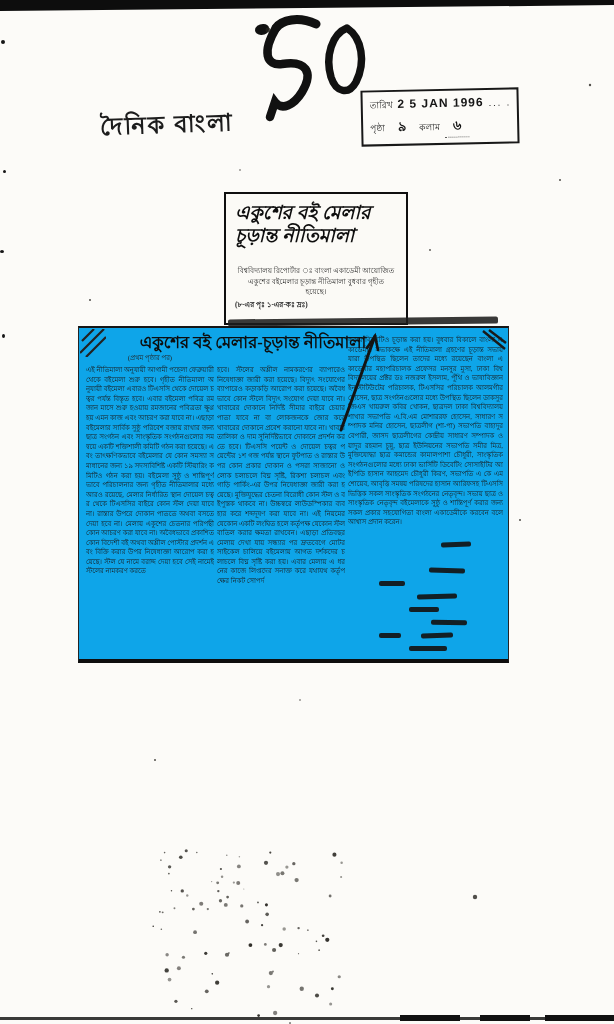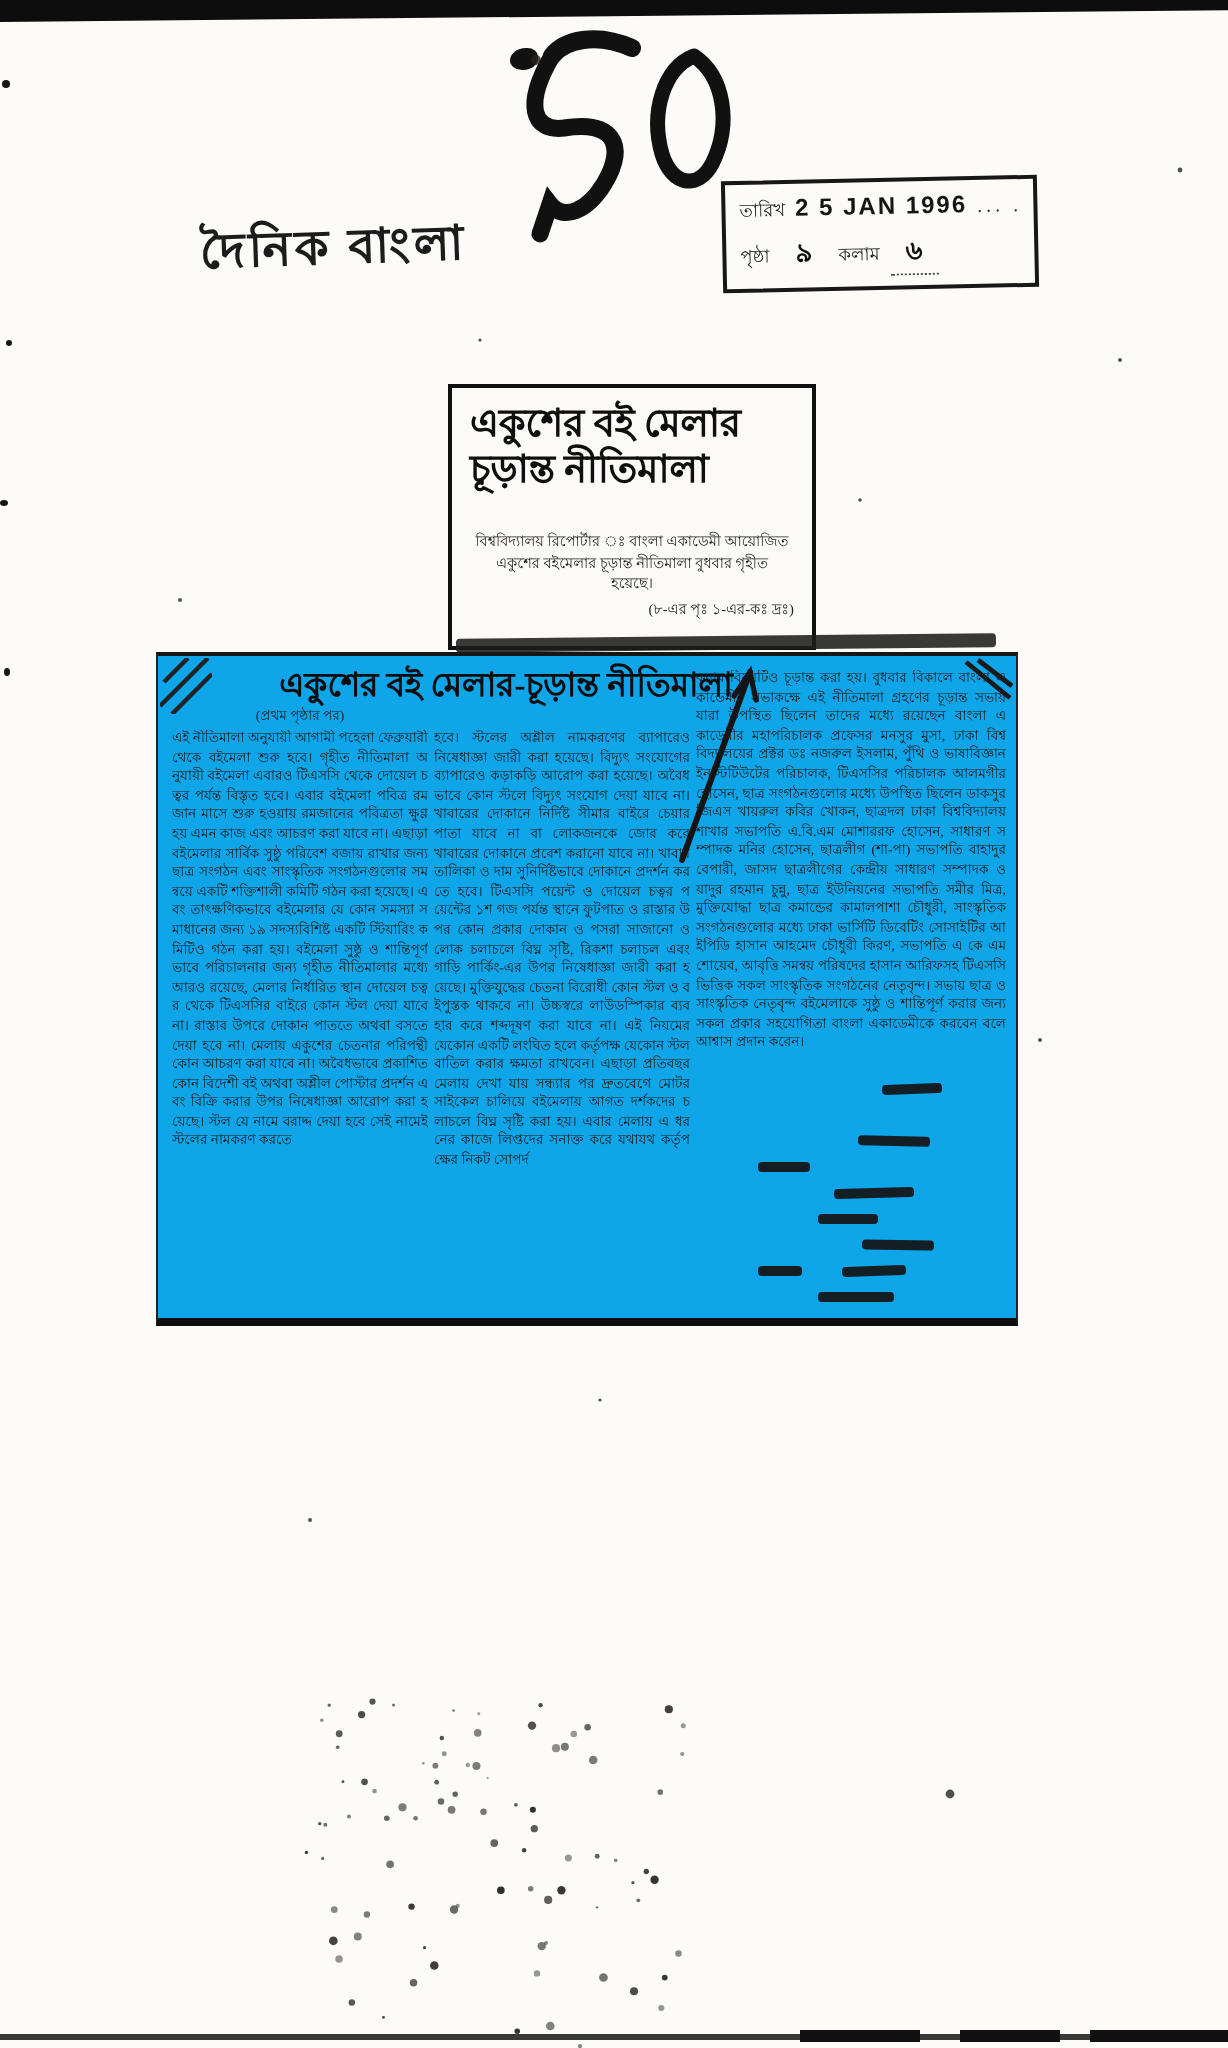--- a/index.html
+++ b/index.html
@@ -42,23 +42,23 @@
   .stamp-date{font-family:"Liberation Sans", sans-serif;font-weight:bold;font-size:12px;letter-spacing:1px;color:#151515;}
   .stamp-dots{font-size:10px;letter-spacing:2px;color:#333;}
   .stamp-hand{font-size:13px;font-weight:bold;color:#101010;border-bottom:1px dotted #444;padding:0 8px;}
 
   
   .headline-clip{
     position:absolute;left:224px;top:192px;width:184px;height:133px;
     border:2.5px solid #0f0f0f;background:#fbfaf6;
     padding:7px 9px;box-sizing:border-box;overflow:hidden;
   }
-  .clip-headline{margin:0;font-size:19px;line-height:1.22;font-weight:bold;color:#0e0e0e;}
+  .clip-headline{margin:0;font-size:19px;line-height:1.22;font-weight:bold;color:#0e0e0e;font-style:italic;}
   .clip-byline{margin:19px 2px 0;font-size:7.3px;line-height:1.4;text-align:center;color:#1f1f1f;}
-  .clip-note{margin:2px 0 0;font-size:7.3px;text-align:right;color:#1f1f1f;}
+  .clip-note{margin:2px 0 0;font-size:7.3px;text-align:left;color:#1f1f1f;font-weight:bold;}
 
   
   .smear{position:absolute;left:228px;top:318px;width:270px;height:7px;background:#1e1e1c;transform:rotate(-0.6deg);opacity:.88;border-radius:2px;}
 
   
   .article{
     position:absolute;left:78px;top:326px;width:431px;height:337px;
     box-sizing:border-box;background:#0ea5e9;
     border-top:2px solid #161616;border-left:1.5px solid #242424;
     border-right:1.5px solid #242424;border-bottom:4px solid #0e0e0e;

